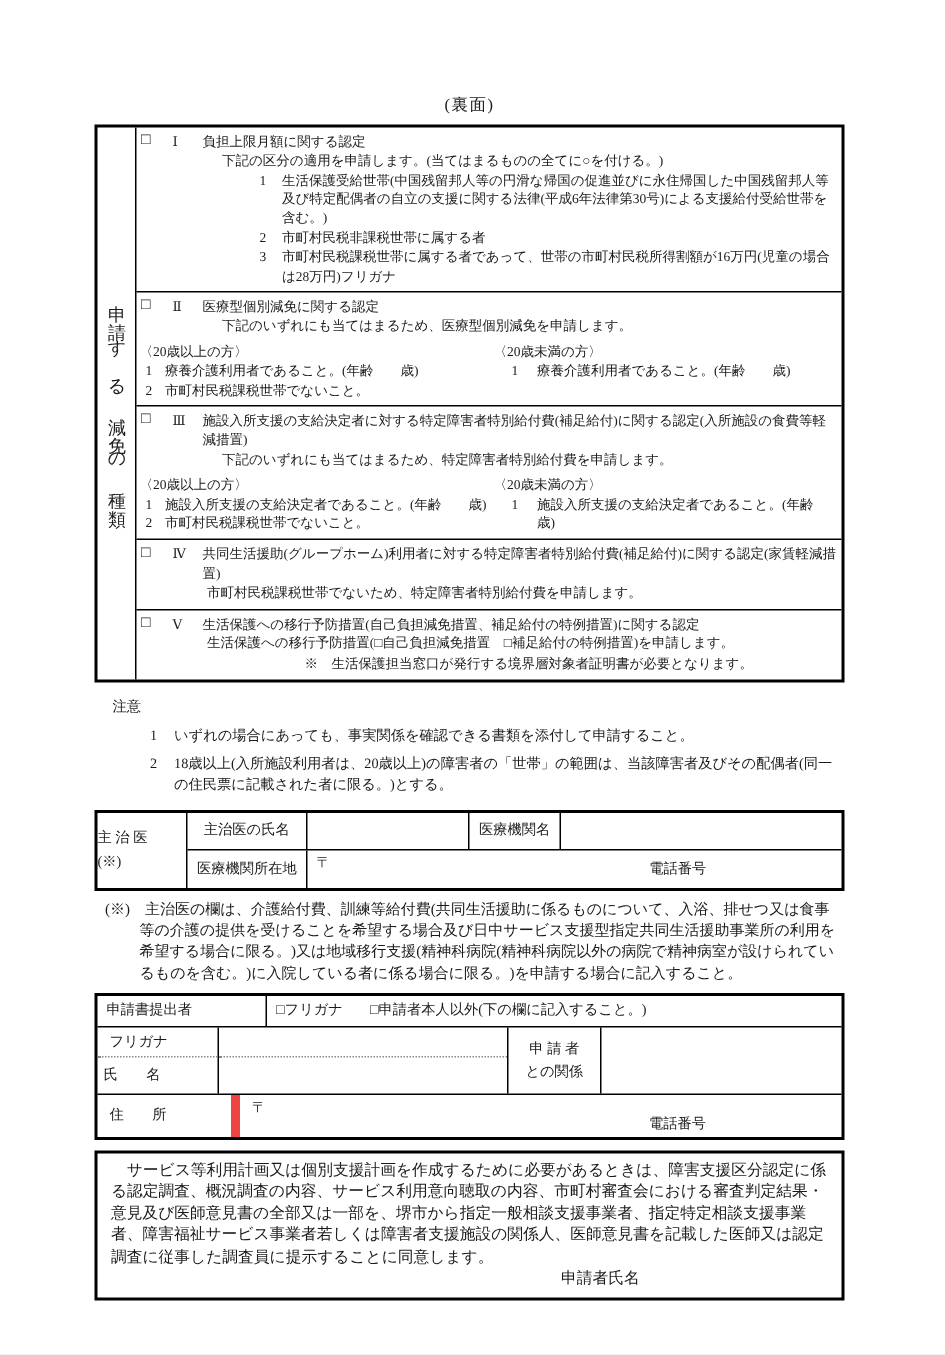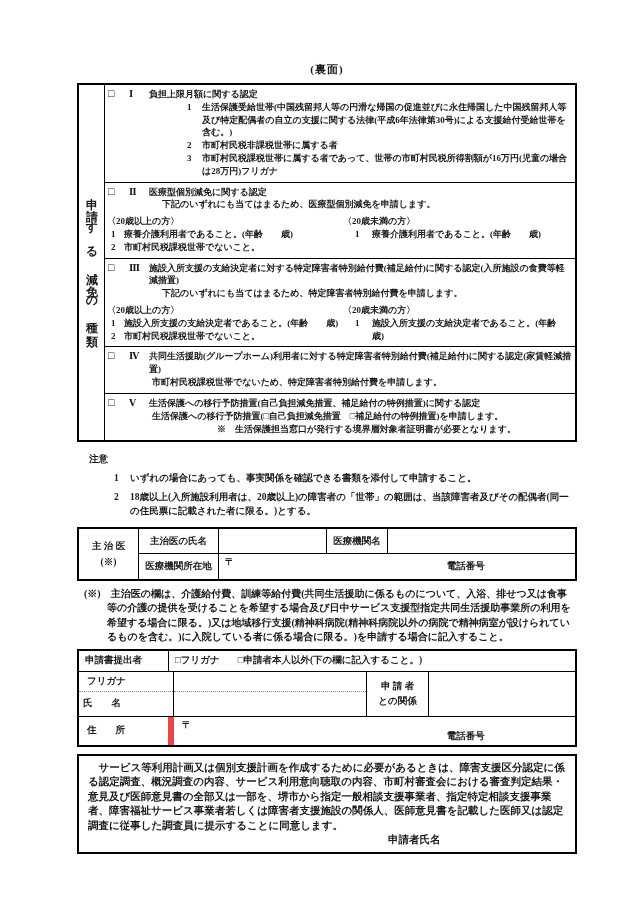--- a/index.html
+++ b/index.html
@@ -6,21 +6,21 @@
   html, body { background: #e8e8e8; }
   body { font-family: "Liberation Serif", "DejaVu Serif", serif; }
   .page {
     position: relative;
     width: 630px; height: 903px;
     margin: 0 auto;
     background: #ffffff;
     color: #1a1a1a;
     overflow: hidden;
   }
-  .content { position: absolute; left: 77px; top: 62px; width: 500px; font-weight: bold; }
+  .content { position: absolute; left: 63px; top: 62px; width: 500px; }
 
   .side-label { text-align: center; font-size: 11px; margin-bottom: 6px; letter-spacing: 1px; }
 
   
   .ex-table { display: flex; border: 2px solid #000; }
   .vhead { width: 26px; border-right: 1px solid #000; display: flex; align-items: center; justify-content: center; }
   .vhead span { writing-mode: vertical-rl; text-orientation: upright; font-size: 12px; letter-spacing: 12px; }
   .sections { flex: 1; font-size: 9px; line-height: 12.8px; }
   .section { border-bottom: 1px solid #000; padding: 3px 3px 4px 0; }
   .section:last-child { border-bottom: 0; }
@@ -44,42 +44,42 @@
 
   
   .notice { margin: 10px 0 9px 0; font-size: 9.5px; line-height: 14px; }
   .notice-h { margin-left: 12px; }
   .notice-item { display: flex; margin-left: 37px; margin-top: 5px; }
   .notice-item .n { width: 16px; flex: none; }
   .notice-item .t { flex: 1; }
 
   
   .doc-table { display: flex; border: 2px solid #000; font-size: 9.5px; }
-  .doc-h { width: 60px; border-right: 1px solid #000; display: flex; flex-direction: column; align-items: center; justify-content: center; gap: 3px; }
+  .doc-h { width: 60px; border-right: 1px solid #000; display: flex; flex-direction: column; align-items: flex-start; justify-content: center; gap: 3px; }
   .doc-body { flex: 1; }
   .doc-r { display: flex; height: 25px; align-items: stretch; }
   .doc-r1 { border-bottom: 1px solid #000; }
   .doc-cell { display: flex; align-items: center; }
   .doc-lab  { width: 80px; border-right: 1px solid #000; justify-content: center; flex: none; }
   .doc-val1 { width: 108px; border-right: 1px solid #000; flex: none; }
   .doc-lab2 { width: 61px; border-right: 1px solid #000; justify-content: center; flex: none; }
   .doc-val2 { flex: 1; }
   .doc-addr { flex: 1; position: relative; padding: 2px 0 0 6px; }
   .doc-phone { position: absolute; left: 64%; top: 6px; }
 
   
   .doc-note { margin: 6px 0 5px 7px; font-size: 10px; line-height: 14.2px; padding-left: 23px; text-indent: -23px; }
 
   
   .sub-table { border: 2px solid #000; font-size: 9.5px; }
   .sub-r1 { display: flex; height: 21px; border-bottom: 1px solid #000; align-items: stretch; }
-  .sub-lab1 { width: 90px; flex: none; border-right: 1px solid #000; display: flex; align-items: center; padding-left: 6px; }
+  .sub-lab1 { width: 113px; flex: none; border-right: 1px solid #000; display: flex; align-items: center; padding-left: 6px; }
   .sub-opts { flex: 1; display: flex; align-items: center; padding-left: 6px; gap: 18px; }
   .sub-mid { display: flex; border-bottom: 1px solid #000; }
-  .c1 { width: 95px; border-right: 1px solid #000; flex: none; }
+  .c1 { width: 81px; border-right: 1px solid #000; flex: none; }
   .c2 { width: 193px; border-right: 1px solid #000; flex: none; }
   .ca { height: 20px; border-bottom: 1px dotted #888; display: flex; align-items: center; padding-left: 8px; }
   .cbm { height: 24px; display: flex; align-items: center; padding-left: 4px; }
   .c3 { width: 62px; border-right: 1px solid #000; flex: none; display: flex; flex-direction: column; align-items: center; justify-content: center; gap: 2px; }
   .c4 { flex: 1; }
   .sub-r4 { display: flex; height: 28px; }
   .r4lab { width: 95px; flex: none; border-right: 6px solid #ef4444; display: flex; align-items: center; padding-left: 8px; }
   .r4val { flex: 1; position: relative; padding: 2px 0 0 8px; }
   .r4phone { position: absolute; left: 68%; bottom: 2px; }
 
@@ -103,20 +103,21 @@
         <span>申請する減免の種類</span>
       </div>
       <div class="sections">
 
         <div class="section">
           <div class="trow">
             <span class="cb">□</span>
             <span class="rnum">Ⅰ</span>
             <span class="ttl">負担上限月額に関する認定</span>
           </div>
+          <div class="desc">下記の区分の適用を申請します。(当てはまるものの全てに○を付ける。)</div>
           <div class="ilist">
             <div class="item">
               <span class="n">1</span>
               <span class="t">生活保護受給世帯(中国残留邦人等の円滑な帰国の促進並びに永住帰国した中国残留邦人等及び特定配偶者の自立の支援に関する法律(平成6年法律第30号)による支援給付受給世帯を含む。)</span>
             </div>
             <div class="item">
               <span class="n">2</span>
               <span class="t">市町村民税非課税世帯に属する者</span>
             </div>
             <div class="item">

